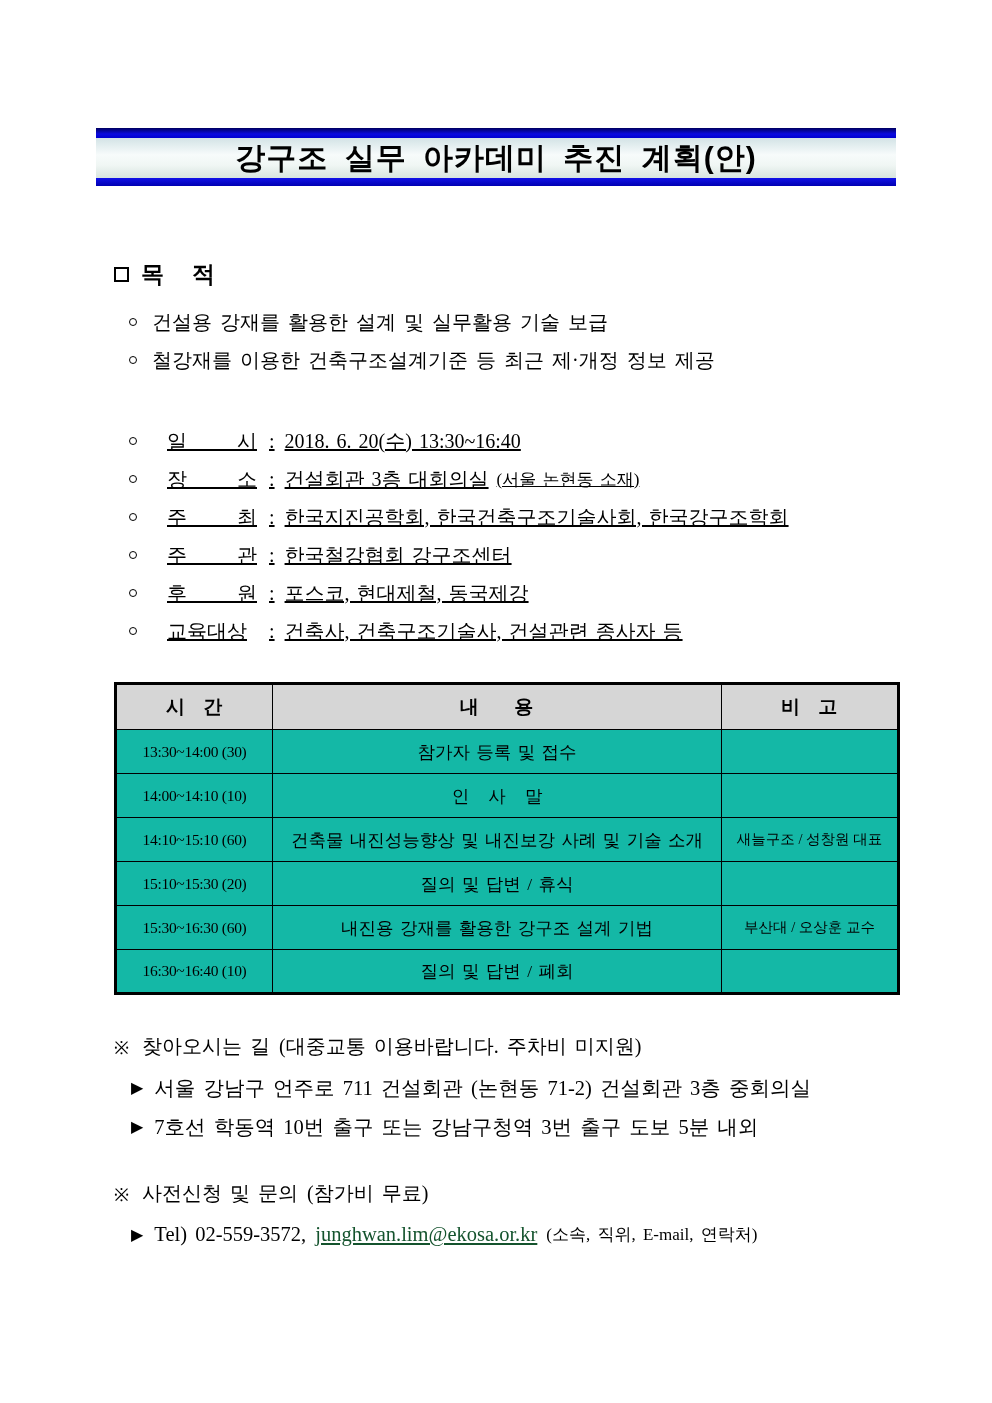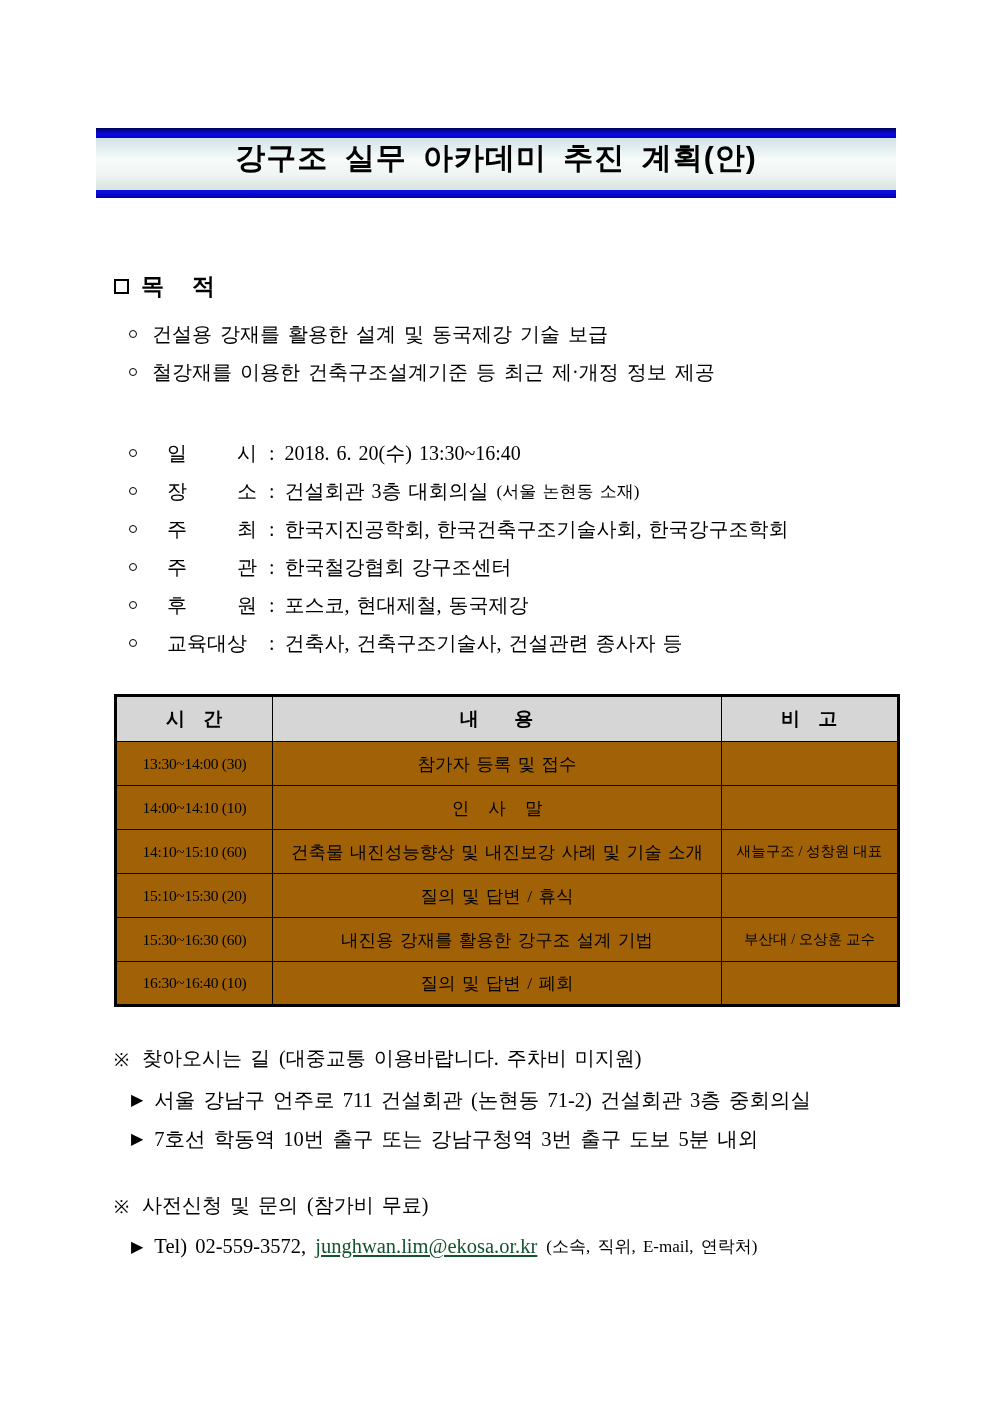--- a/index.html
+++ b/index.html
@@ -9,21 +9,21 @@
     position:relative; overflow:hidden; color:#000;
     font-family:"Liberation Serif","DejaVu Serif",serif;
   }
   .content { padding:128px 96px 0 96px; }
 
   
   .banner { width:800px; }
   .banner-bar-top { height:10px; background:linear-gradient(180deg,#000060 0%,#0a0ae0 60%,#0000d0 100%); }
   .banner-bar-bottom { height:8px; background:linear-gradient(180deg,#1111e8 0%,#0000b2 100%); }
   .banner-body {
-    height:52px; display:flex; align-items:flex-start; justify-content:center;
+    height:40px; display:flex; align-items:flex-start; justify-content:center;
     background:linear-gradient(180deg,#d3e3e6 0%,#f7fbfb 42%,#f0f6f4 68%,#d7e4df 100%);
   }
   .banner-title {
     font-family:"Liberation Sans","DejaVu Sans",sans-serif;
     font-weight:800; font-size:30px; letter-spacing:1px; word-spacing:7px;
     white-space:pre; color:#000;
   }
 
   
   .section { margin-left:18px; }
@@ -34,30 +34,30 @@
     font-weight:700; font-size:23px; white-space:pre; letter-spacing:0.5px;
   }
 
   
   .bullet-list { margin:13px 0 0 15px; }
   .bullet-item { display:flex; align-items:center; height:38px; font-size:20px; word-spacing:3px; }
   .circle-icon { width:8px; height:8px; border:1.5px solid #000; border-radius:50%; flex:none; margin-right:15px; }
 
   
   .ov-list { margin:15px 0 0 15px; }
-  .ov-item { display:flex; align-items:center; height:38px; font-size:20px; word-spacing:2px; }
+  .ov-item { display:flex; align-items:center; height:38px; font-size:20px; word-spacing:2px;text-decoration:underline; }
   .ov-label { display:inline-block; width:90px; margin-left:15px; text-align:justify; text-align-last:justify; white-space:pre; }
   .ov-colon { margin:0 10px 0 12px; }
   .ov-note { font-size:17px; margin-left:8px; }
 
   
   .sched-table { width:783px; margin-top:18px; border-collapse:collapse; border:3px solid #000; table-layout:fixed; }
   .sched-table th, .sched-table td { border:1px solid #000; text-align:center; vertical-align:middle; }
   .sched-table th { height:46px; background:#d6d6d6; font-size:19px; font-weight:600; white-space:pre; letter-spacing:1px; }
-  .sched-table td { height:44px; background:#a16207; }
+  .sched-table td { height:44px; background:#14b8a6; }
   .col-time { width:157px; } .col-content { width:449px; } .col-note { width:177px; }
   .time-cell { font-size:15.5px; letter-spacing:-0.3px; white-space:nowrap; }
   .content-cell { font-size:17.5px; white-space:pre; word-spacing:2px; }
   .note-cell { font-size:14.5px; }
 
   
   .note-block { margin-left:18px; }
   .note-head { display:flex; align-items:center; font-size:20px; word-spacing:3px; }
   .marker { margin-right:13px; font-size:18px; }
   .note-head-sub { font-size:20px; margin-left:9px; }
@@ -88,21 +88,21 @@
     </div>
 
     <div class="section mt-purpose">
       <div class="sec-heading">
         <span class="sq-icon"></span>
         <span class="sec-heading-text">목    적</span>
       </div>
       <div class="bullet-list">
         <div class="bullet-item">
           <span class="circle-icon"></span>
-          <span>건설용 강재를 활용한 설계 및 동국제강 기술 보급</span>
+          <span>건설용 강재를 활용한 설계 및 실무활용 기술 보급</span>
         </div>
         <div class="bullet-item">
           <span class="circle-icon"></span>
           <span>철강재를 이용한 건축구조설계기준 등 최근 제·개정 정보 제공</span>
         </div>
       </div>
     </div>
 
     <div class="section mt-overview">
       <div class="ov-list">

